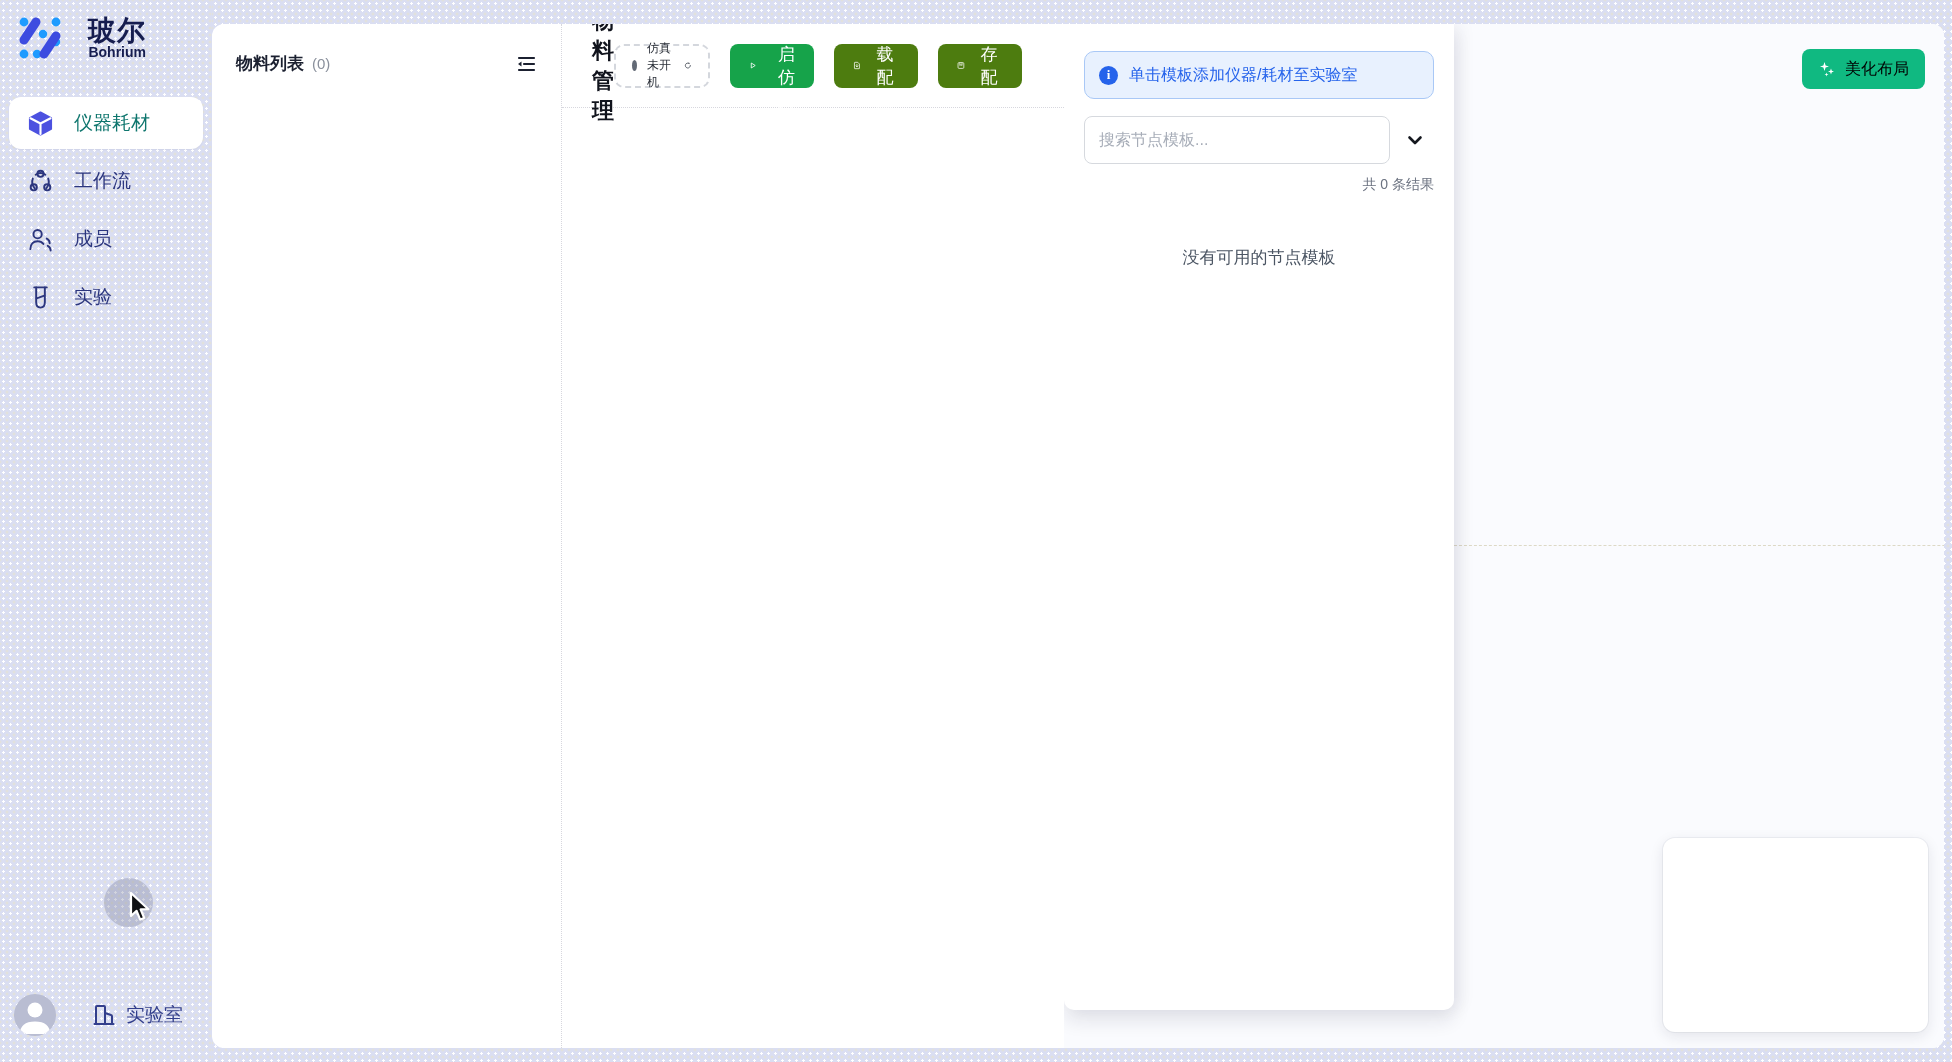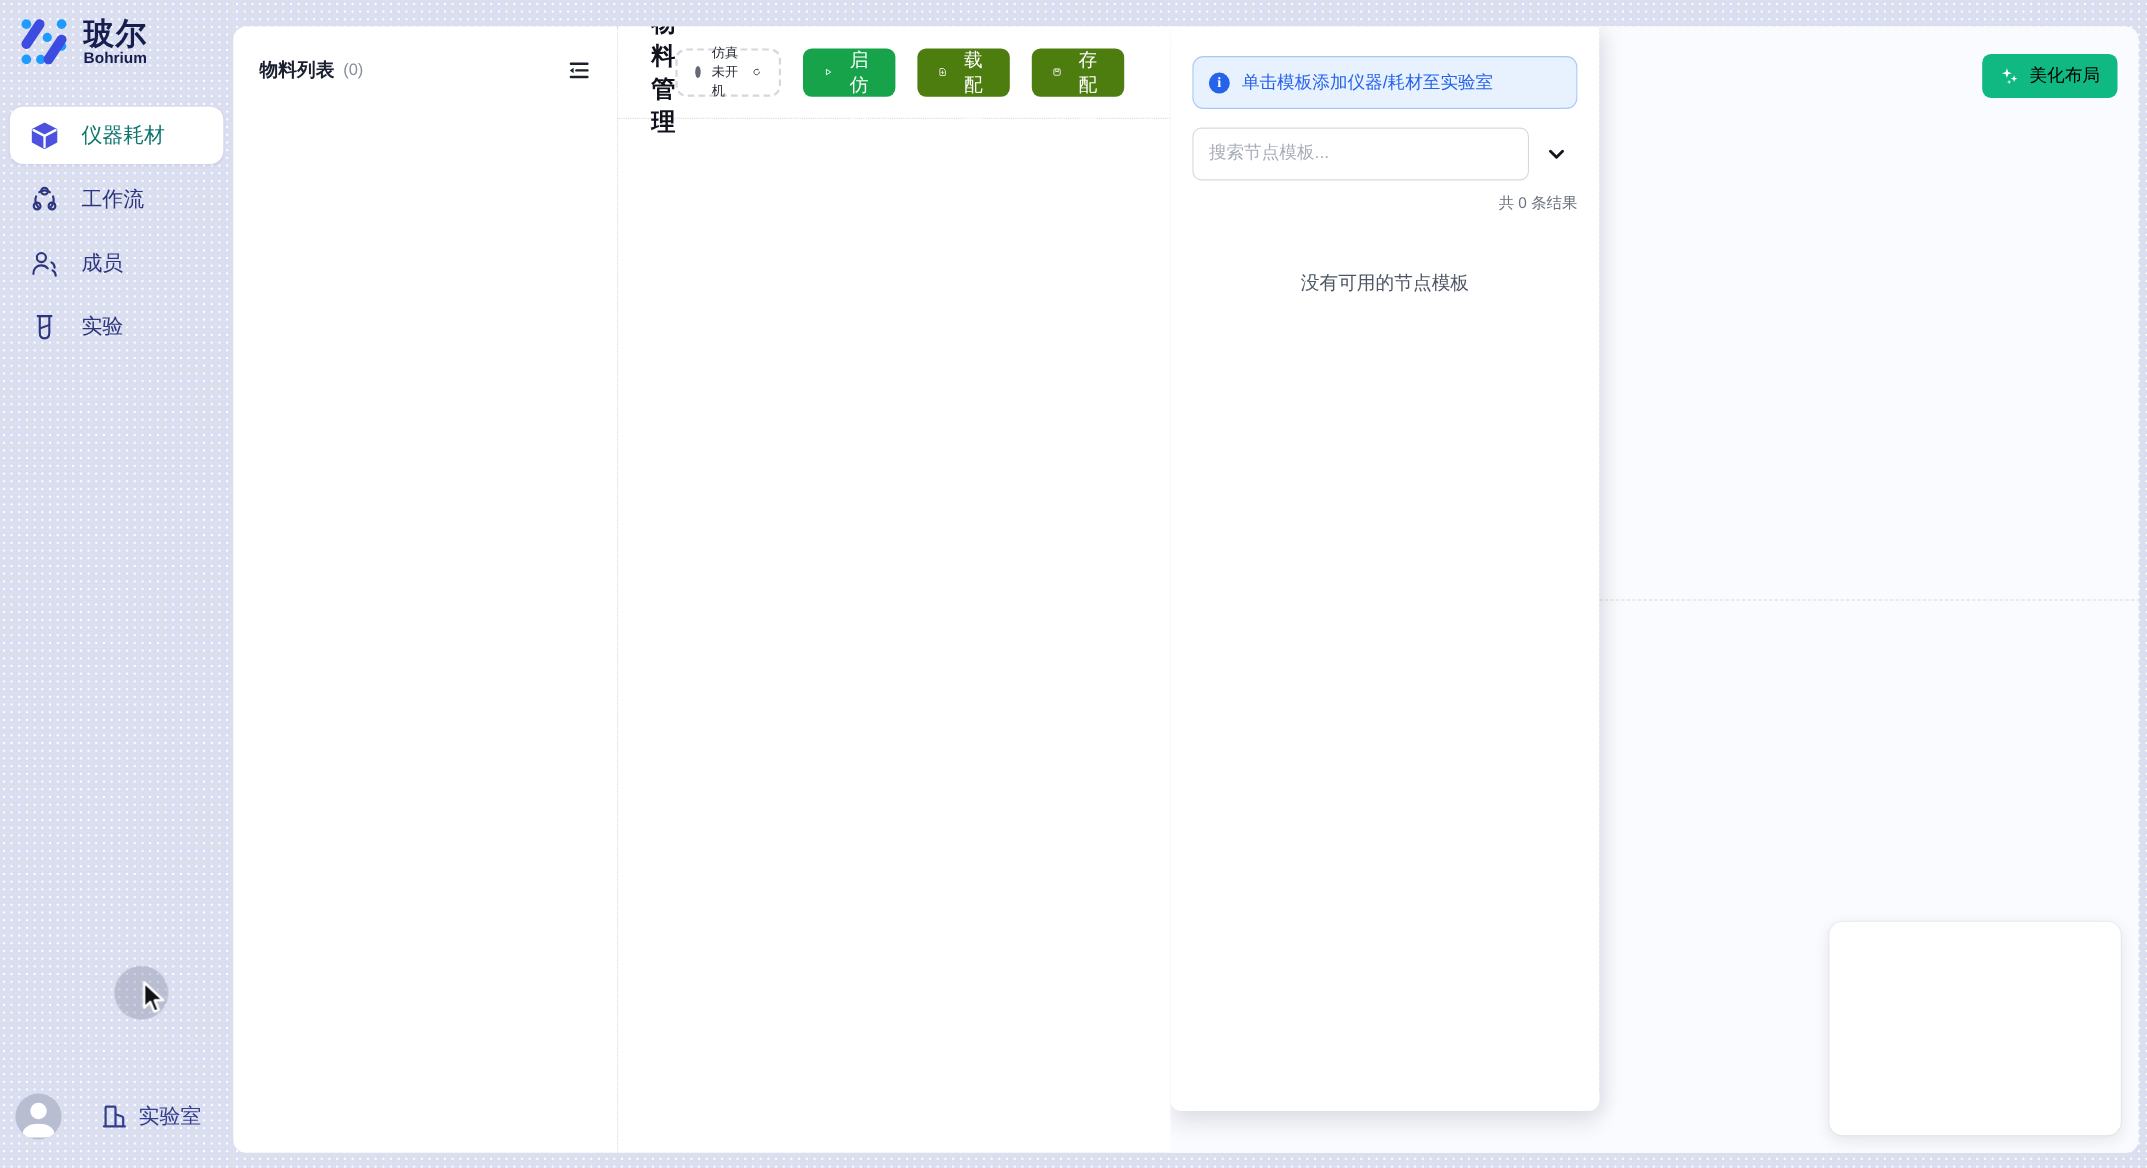--- a/index.html
+++ b/index.html
@@ -13,21 +13,21 @@
     background-image:
       radial-gradient(circle, #ffffff 1.1px, rgba(255,255,255,0) 1.4px),
       radial-gradient(circle, #e7e2cc 0.9px, rgba(231,226,204,0) 1.2px);
     background-size:7px 7px, 7px 7px;
     background-position:0 0, 3.5px 3.5px;
   }
   .app { display:flex; width:100%; height:100%; }
 
   
   .sidebar { width:212px; flex:0 0 212px; position:relative; }
-  .logo-row { display:flex; align-items:center; gap:12px; padding:14px 12px 0 16px; }
+  .logo-row { display:flex; align-items:center; gap:24px; padding:14px 12px 0 16px;text-align:right; }
   .logo-mark { width:48px; height:48px; flex:0 0 48px; }
   .logo-text { line-height:1.05; color:#161d4f; }
   .logo-title { font-size:28px; font-weight:bold; letter-spacing:1px; }
   .logo-sub { font-size:14px; font-weight:bold; }
   .nav { margin-top:35px; padding:0 9px; }
   .nav-item {
     height:52px; margin-bottom:6px; display:flex; align-items:center;
     gap:20px; padding:0 10px 0 18px; border-radius:12px;
     color:#2c367e; font-size:19px; cursor:pointer;
   }
@@ -68,21 +68,21 @@
     border:2px dashed #d4d7dd; border-radius:10px; padding:0 16px;
     background:#fff; font-size:12px; color:#2b3039; cursor:pointer;
   }
   .status-dot { width:11px; height:11px; border-radius:50%; background:#636a76; }
   .btn {
     height:44px; display:flex; align-items:center; gap:10px; border:none;
     border-radius:8px; padding:0 19px; font-size:17px; color:#fff; cursor:pointer;
     font-family:inherit;
   }
   .btn svg { width:19px; height:19px; }
-  .btn-green { background:#16a34a; }
+  .btn-green { background:#16a34a;text-align:right; }
   .btn-blue { background:#4d7c0f; }
 
   
   .canvas { position:relative; flex:1; background:#fafbfe; overflow:hidden; }
   .guide-v1 { position:absolute; left:389px; top:0; bottom:56px; border-left:1px dashed #ddd9c6; }
   .guide-h1 { position:absolute; left:390px; top:521px; width:596px; border-top:1px dashed #ddd9c6; }
   .guide-v2 { position:absolute; left:950px; top:336px; height:290px; border-left:1px dashed #ddd9c6; }
 
   .tpl-panel {
     position:absolute; left:0; top:0; bottom:38px; width:390px; background:#fff;

